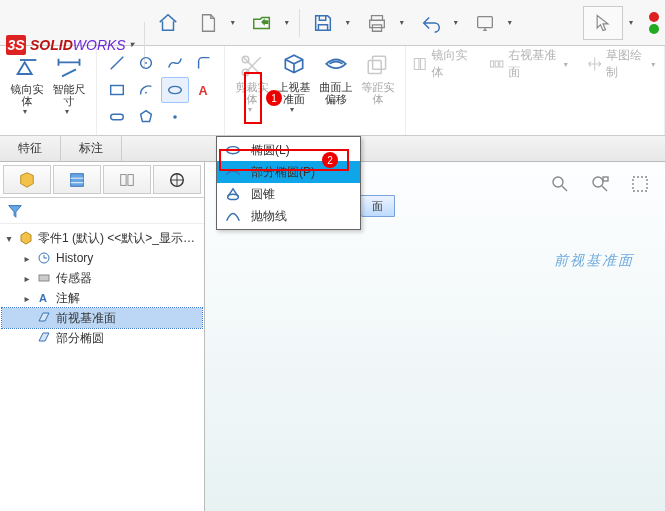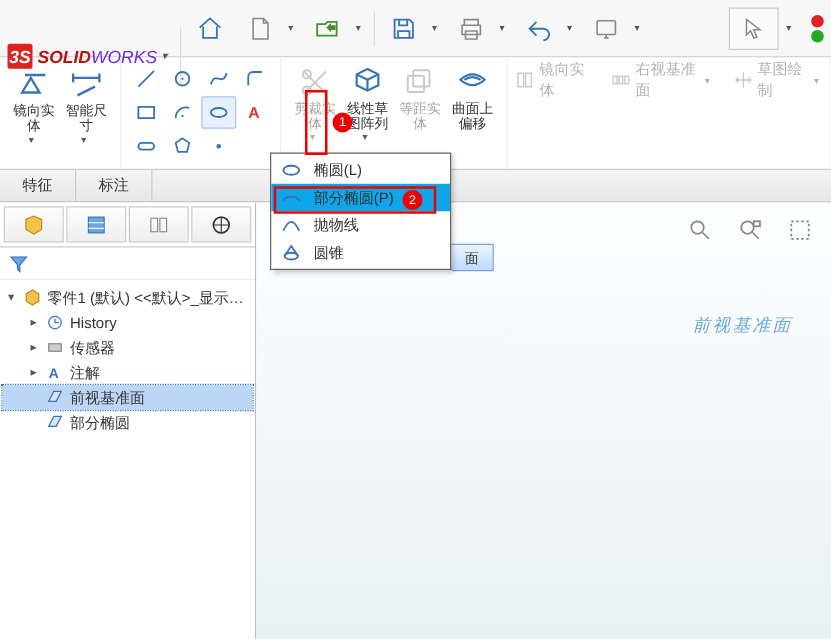--- a/index.html
+++ b/index.html
@@ -44,21 +44,21 @@
   .tree-row.sel { background: #bcd7f5; outline: 1px dotted #3a77c8; }
   .tree-ico { width: 16px; height: 16px; display: inline-flex; align-items: center; justify-content: center; }
   .expander { width: 10px; text-align: center; color: #555; font-size: 10px; }
 
   .viewport { flex: 1; position: relative; background: linear-gradient(#fdfeff, #e8f2f3); }
   .plane-label { position: absolute; right: 30px; top: 90px; color: #6ca9df; font-size: 14px; transform: skewX(-15deg); font-weight: 500; letter-spacing: 2px; }
   .view-tools { position: absolute; right: 10px; top: 10px; display: flex; gap: 10px; }
   .view-tools .small-btn { width: 30px; height: 24px; }
 
   
-  .ellipse-menu { position: absolute; left: 216px; top: 122px; width: 145px; background: #fff; border: 1px solid #666; box-shadow: 2px 2px 4px rgba(0,0,0,0.2); z-index: 50; padding: 2px 0; }
+  .ellipse-menu { position: absolute; left: 216px; top: 136px; width: 145px; background: #fff; border: 1px solid #666; box-shadow: 2px 2px 4px rgba(0,0,0,0.2); z-index: 50; padding: 2px 0; }
   .menu-item { display: flex; align-items: center; gap: 8px; height: 22px; padding: 0 6px; cursor: pointer; }
   .menu-ico { width: 20px; height: 18px; display: flex; align-items: center; justify-content: center; }
   .menu-item.selected { background: #0ea5e9; }
 
   
   .callout-red { position: absolute; border: 2px solid #e00; z-index: 60; pointer-events: none; }
   .callout-badge { position: absolute; background: #e00; color: #fff; width: 16px; height: 16px; border-radius: 50%; font-size: 10px; display: flex; align-items: center; justify-content: center; z-index: 70; pointer-events: none; }
 
   
   .doc-tab { position: absolute; left: 360px; top: 195px; height: 22px; width: 35px; background: linear-gradient(#ecf3ff,#bedbff); border: 1px solid #7aa3dd; border-radius: 0 0 0 3px; display: flex; align-items: center; justify-content: center; font-size: 11px; z-index: 5; }
@@ -225,36 +225,36 @@
           <circle class="stg" cx="6" cy="6" r="3"></circle>
         </svg>
       <div class="lab">剪裁实体</div>
       <span class="tb-dd">▾</span>
     </div>
     <div class="big-btn">
       <svg width="26" height="26" viewBox="0 0 24 24">
           <path class="st" d="M4 6 L12 2 L20 6 L20 14 L12 18 L4 14 Z"></path>
           <path class="st" d="M4 6 L12 10 L20 6 M12 10 V18"></path>
         </svg>
-      <div class="lab">线性草图阵列</div>
-      <span class="tb-dd">▾</span>
+      <div class="lab">上视基准面</div>
+      <span class="tb-dd">▾</span>
+    </div>
+    <div class="big-btn">
+      <svg width="26" height="26" viewBox="0 0 24 24">
+          <path class="st" d="M3 10 Q12 2 21 10 Q12 18 3 10 Z"></path>
+          <path class="st" d="M6 10 Q12 6 18 10"></path>
+        </svg>
+      <div class="lab">曲面上偏移</div>
     </div>
     <div class="big-btn greyed">
       <svg width="26" height="26" viewBox="0 0 24 24">
           <rect class="stg" x="3" y="7" width="12" height="12" rx="1"></rect>
           <rect class="stg" x="7" y="3" width="12" height="12" rx="1"></rect>
         </svg>
       <div class="lab">等距实体</div>
-    </div>
-    <div class="big-btn">
-      <svg width="26" height="26" viewBox="0 0 24 24">
-          <path class="st" d="M3 10 Q12 2 21 10 Q12 18 3 10 Z"></path>
-          <path class="st" d="M6 10 Q12 6 18 10"></path>
-        </svg>
-      <div class="lab">曲面上偏移</div>
     </div>
   </div>
 
   <div class="rb-group" style="flex-direction:row;gap:16px;padding-top:6px">
     <div class="side-label greyed">
       <svg width="18" height="16" viewBox="0 0 20 20">
           <path class="stg" d="M3 3 H9 V17 H3 Z M11 3 H17 V17 H11 Z"></path>
         </svg>
       <span>镜向实体</span>
     </div>
@@ -421,33 +421,33 @@
     <span class="menu-ico">
         <svg viewBox="0 0 20 16" width="18">
           <path class="st" d="M3 11 A7 4 0 1 1 17 11"></path>
         </svg>
       </span>
     <span>部分椭圆(P)</span>
   </div>
   <div class="menu-item">
     <span class="menu-ico">
         <svg viewBox="0 0 20 16" width="18">
-          <path class="st" d="M3 13 Q10 -3 17 13"></path>
+          <ellipse class="st" cx="10" cy="11" rx="6" ry="3"></ellipse>
+          <path class="st" d="M4 11 L10 2 L16 11"></path>
         </svg>
       </span>
-    <span>抛物线</span>
+    <span>圆锥</span>
   </div>
   <div class="menu-item">
     <span class="menu-ico">
         <svg viewBox="0 0 20 16" width="18">
-          <ellipse class="st" cx="10" cy="11" rx="6" ry="3"></ellipse>
-          <path class="st" d="M4 11 L10 2 L16 11"></path>
+          <path class="st" d="M3 13 Q10 -3 17 13"></path>
         </svg>
       </span>
-    <span>圆锥</span>
+    <span>抛物线</span>
   </div>
 </div>
 
 <div class="callout-red" style="left:244px;top:72px;width:18px;height:52px"></div>
 <div class="callout-badge" style="left:266px;top:90px">1</div>
 
 <div class="callout-red" style="left:219px;top:149px;width:130px;height:22px"></div>
 <div class="callout-badge" style="left:322px;top:152px">2</div>
 
 </body></html>

